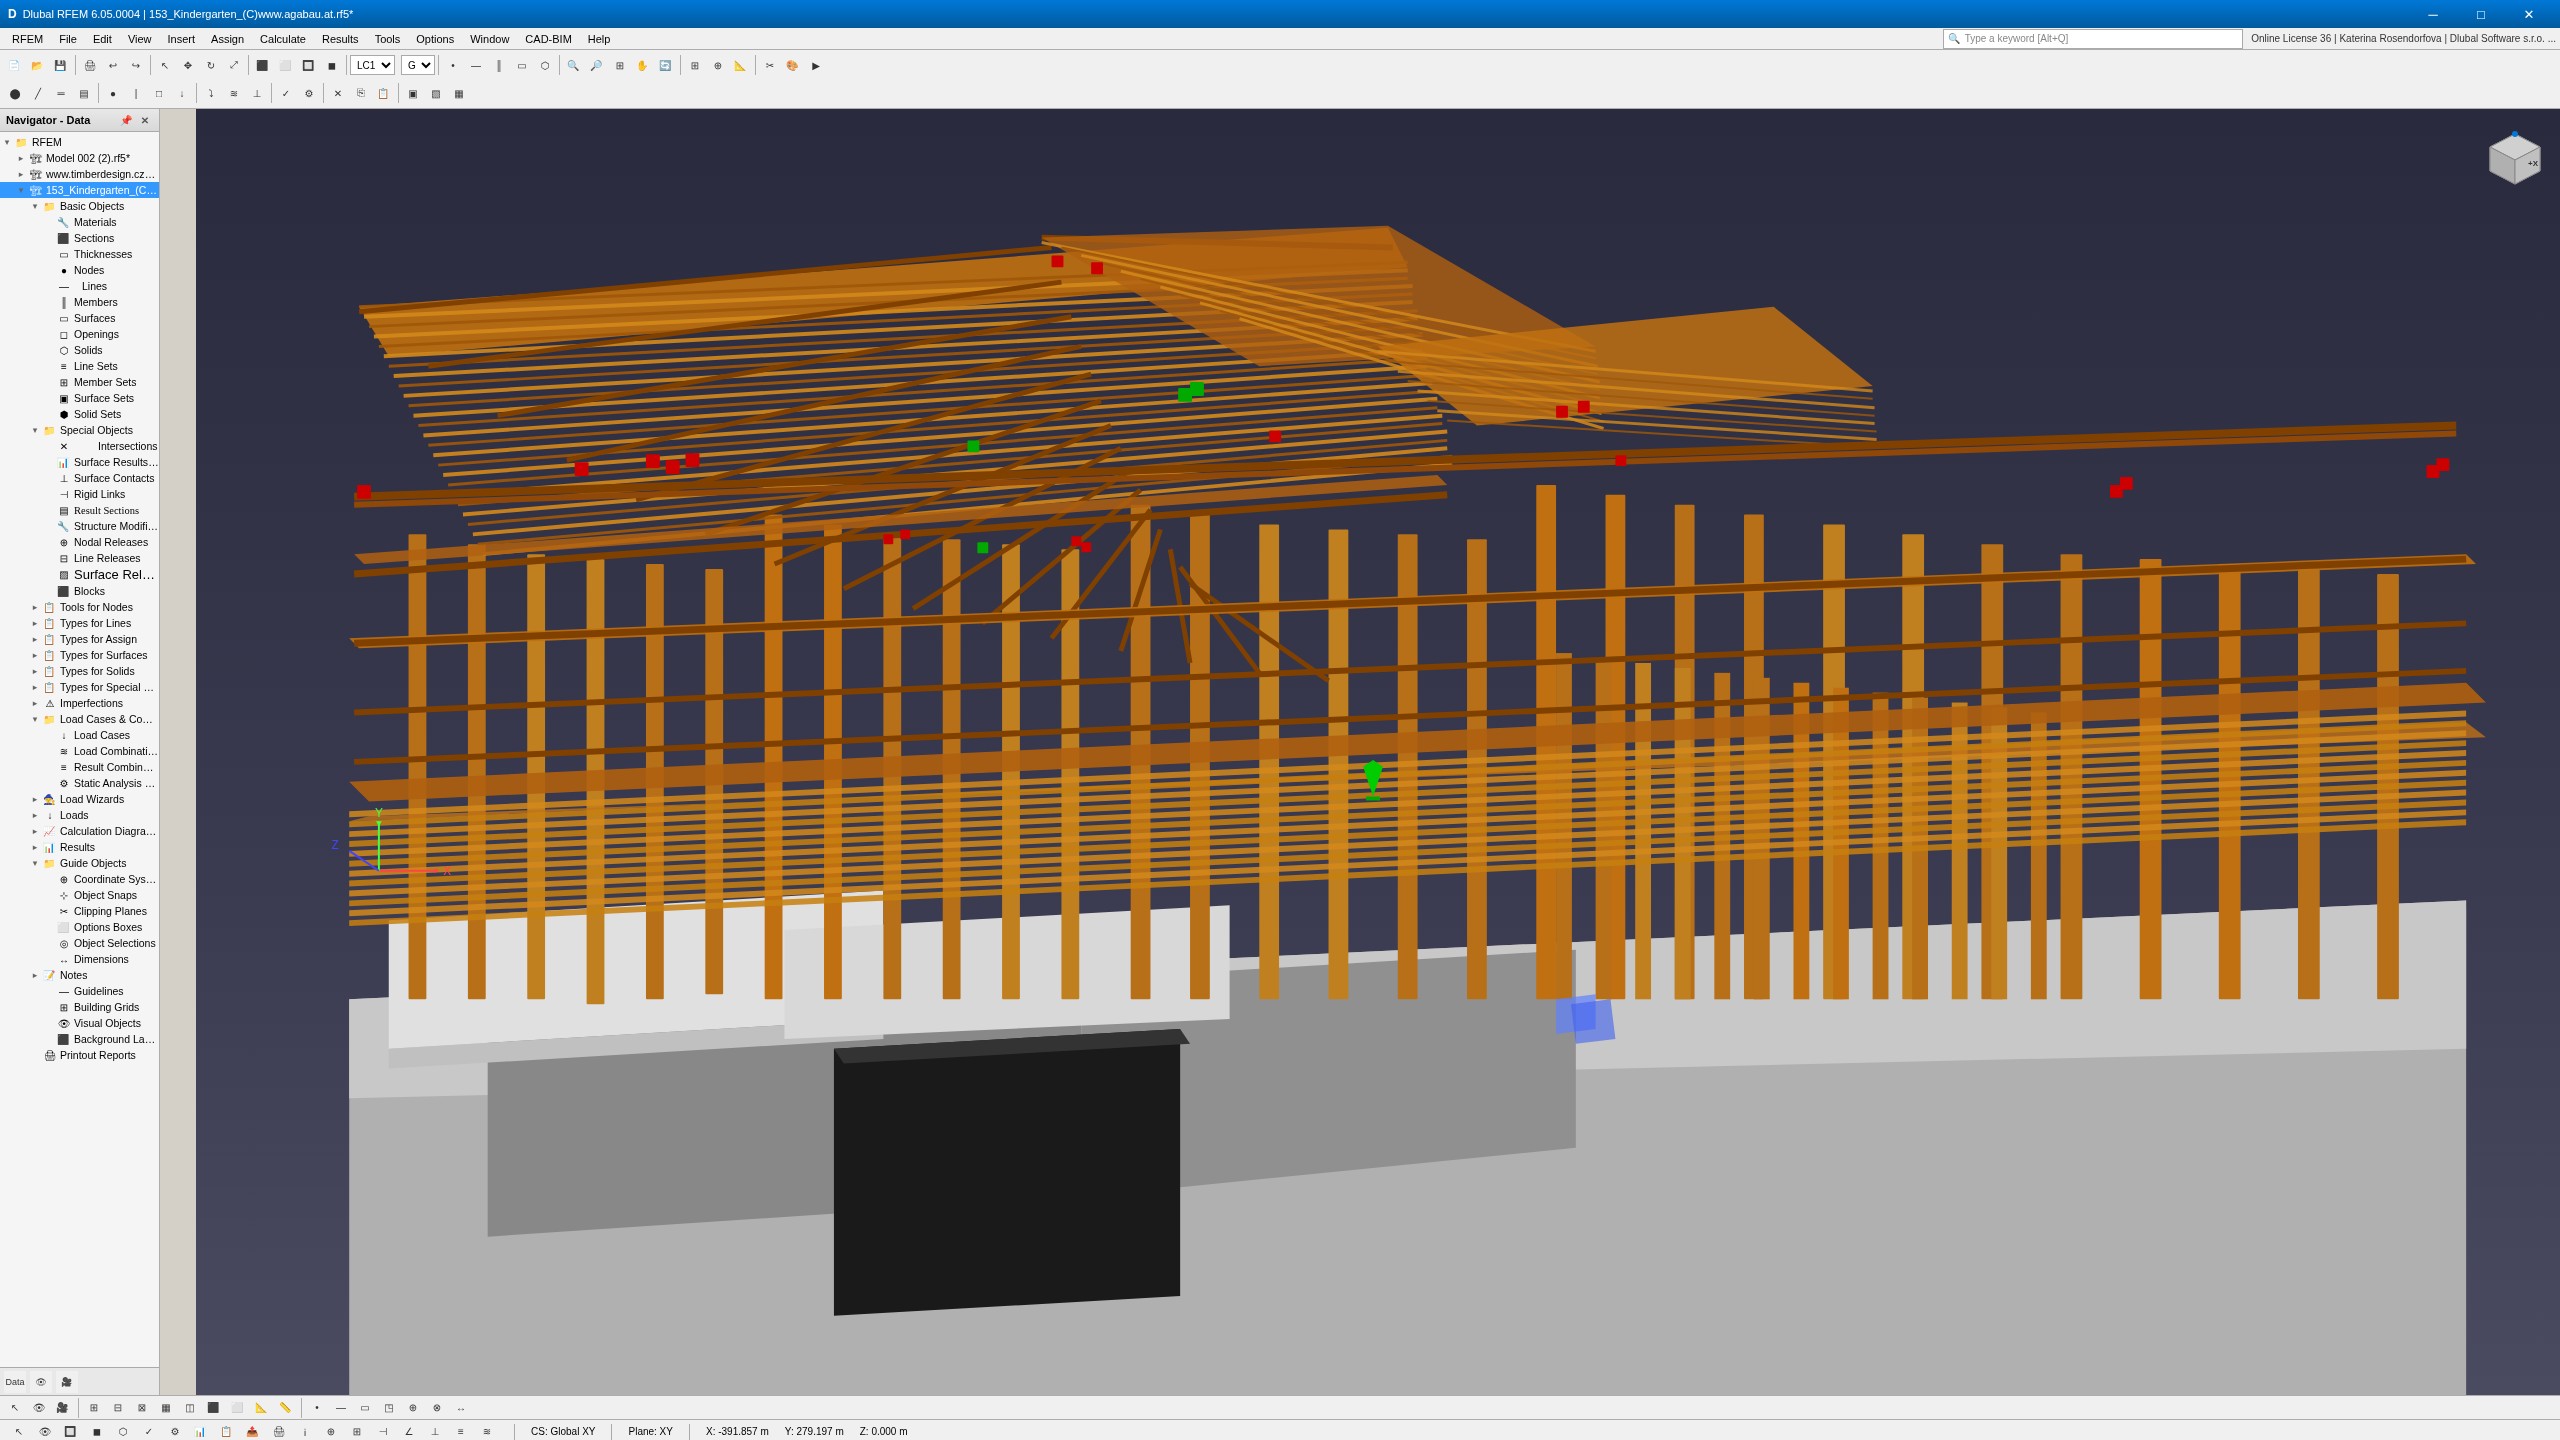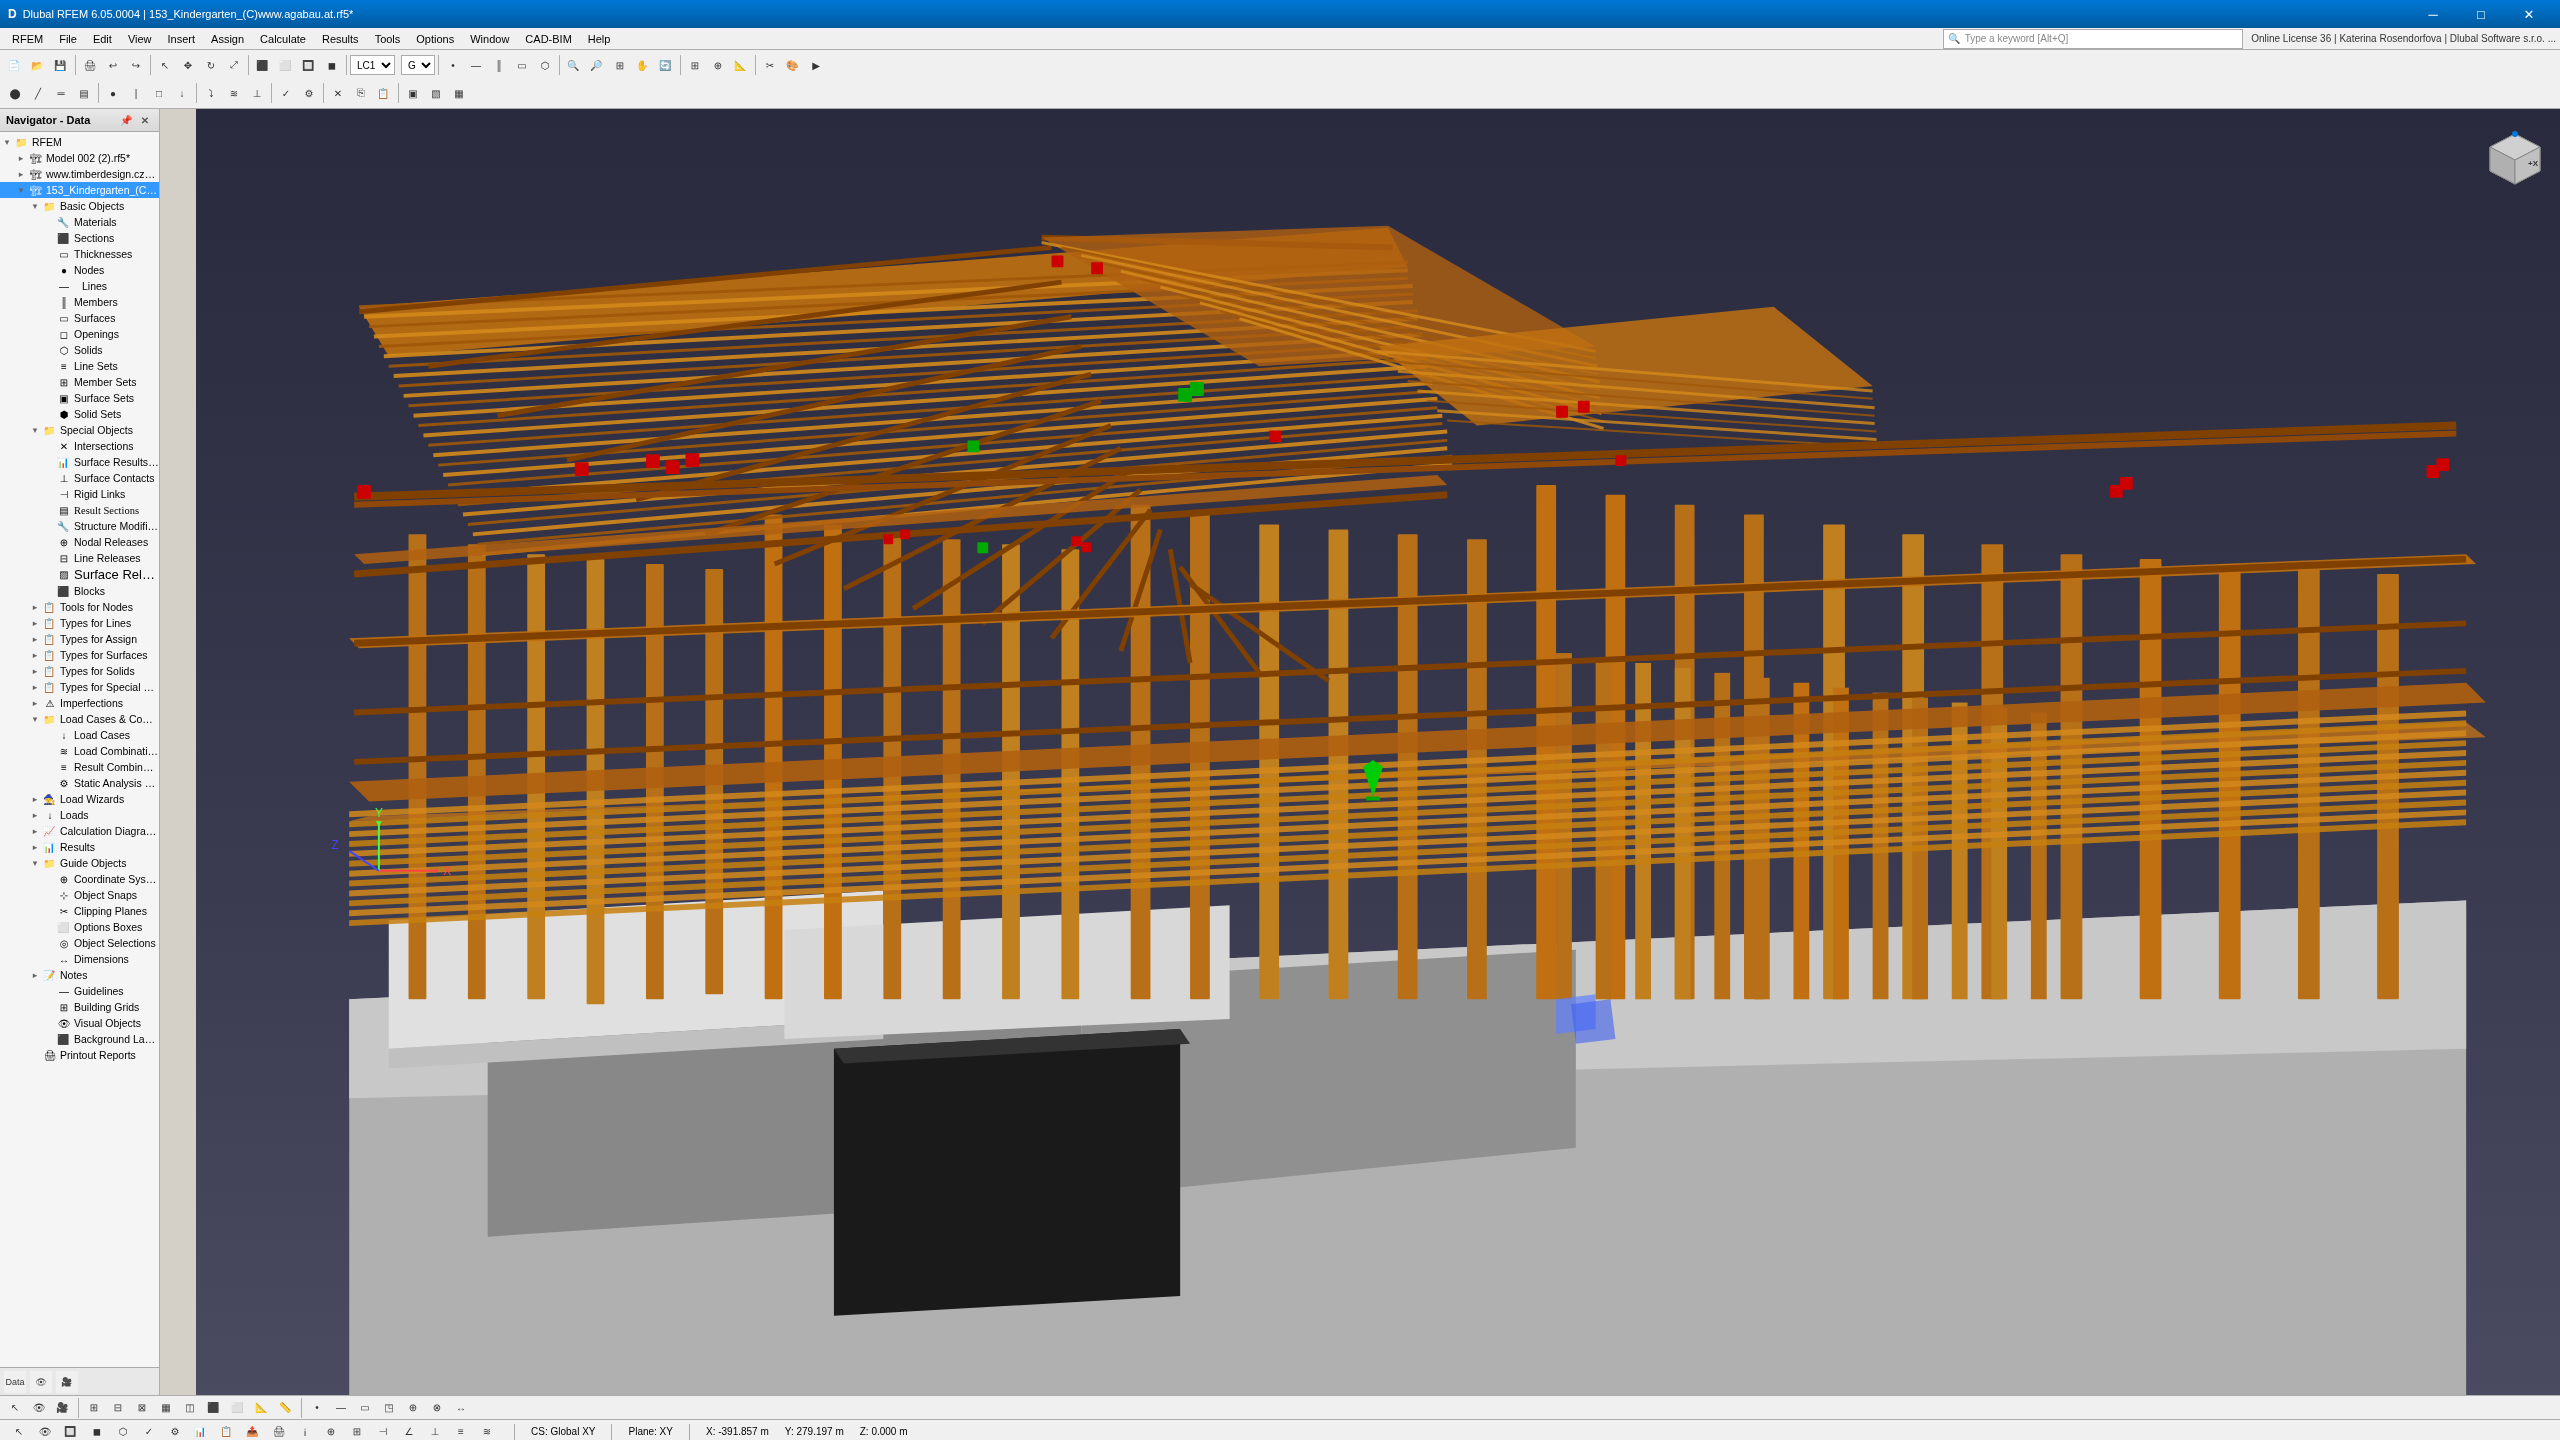--- a/index.html
+++ b/index.html
@@ -405,21 +405,21 @@
           <span class="tree-label" style="font-size: 10.5px;">Solid Sets</span>
         </div>
         <div class="tree-item" style="padding-left: 28px;">
           <span class="tree-expand">▾</span>
           <span class="tree-icon" style="font-size: 10px;">📁</span>
           <span class="tree-label" style="font-size: 10.5px;">Special Objects</span>
         </div>
         <div class="tree-item" style="padding-left: 42px;">
           <span class="tree-expand"></span>
           <span class="tree-icon" style="font-size: 10px;">✕</span>
-          <span class="tree-label" style="font-size: 10.5px;">Intersections</span>
+          <span class="tree-label" style="font-size: 10.5px; margin-left: 24px;">Intersections</span>
         </div>
         <div class="tree-item" style="padding-left: 42px;">
           <span class="tree-expand"></span>
           <span class="tree-icon" style="font-size: 10px;">📊</span>
           <span class="tree-label" style="font-size: 10.5px;">Surface Results Adjustments</span>
         </div>
         <div class="tree-item" style="padding-left: 42px;">
           <span class="tree-expand"></span>
           <span class="tree-icon" style="font-size: 10px;">⊥</span>
           <span class="tree-label" style="font-size: 10.5px;">Surface Contacts</span>

